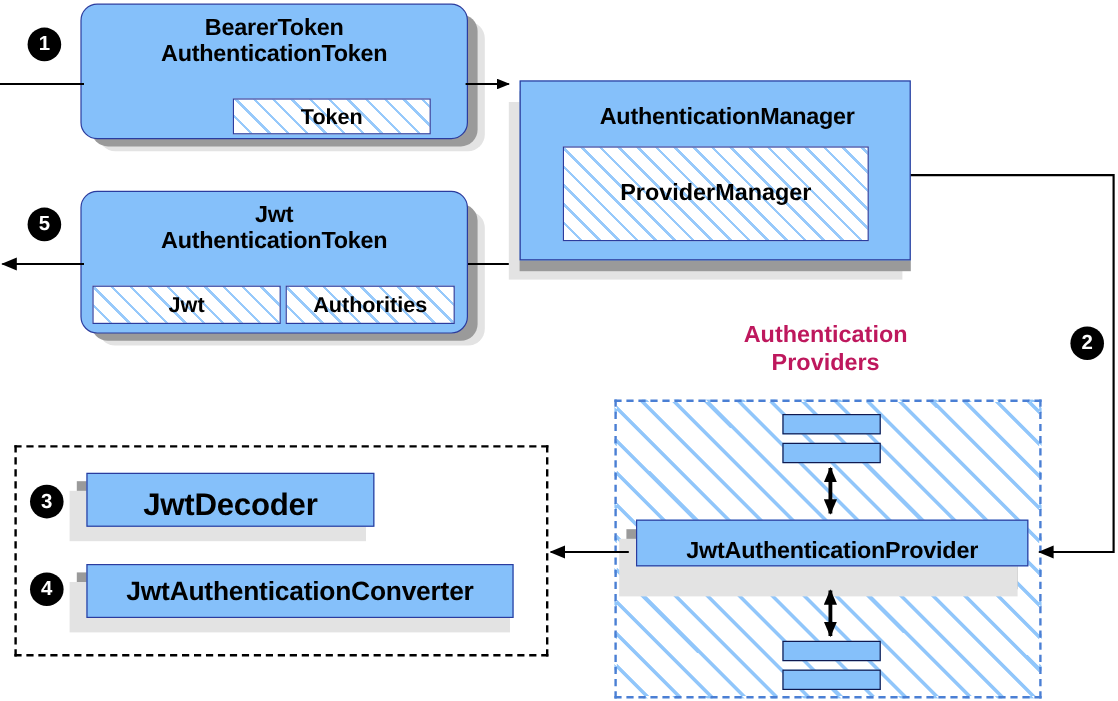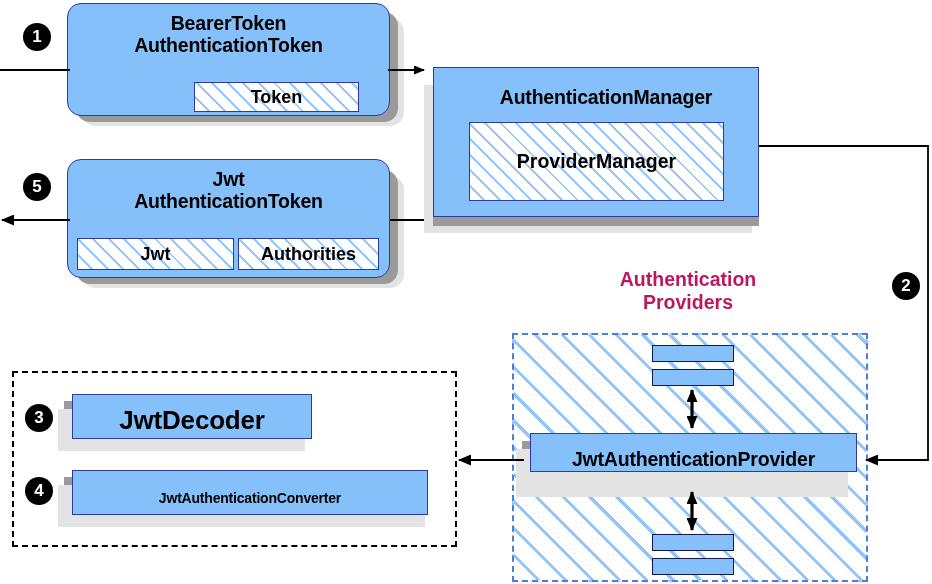--- a/index.html
+++ b/index.html
@@ -193,21 +193,21 @@
 
   <div class="shadow" style="left:64px;top:401px;width:241px;height:44px;z-index:3;"></div>
   <div class="shadow2" style="left:58px;top:409px;width:247px;height:42px;z-index:3;"></div>
   <div class="blue-sq" style="left:72px;top:394px;width:240px;height:45px;z-index:4;">
       <div class="title-text" style="top:11px;font-size:26px;">JwtDecoder</div>
   </div>
 
   <div class="shadow" style="left:64px;top:477px;width:361px;height:44px;z-index:3;"></div>
   <div class="shadow2" style="left:58px;top:485px;width:367px;height:42px;z-index:3;"></div>
   <div class="blue-sq" style="left:72px;top:470px;width:356px;height:45px;z-index:4;">
-      <div class="title-text" style="top:19px;font-size:14px;">JwtAuthenticationConverter</div>
+      <div class="title-text" style="top:9px;font-size:22px;">JwtAuthenticationConverter</div>
   </div>
 
   <div class="num" style="left:24px;top:24px;">1</div>
   <div class="num" style="left:893px;top:273px;">2</div>
   <div class="num" style="left:26px;top:405px;">3</div>
   <div class="num" style="left:26px;top:478px;">4</div>
   <div class="num" style="left:24px;top:174px;">5</div>
 
 </div>
 

